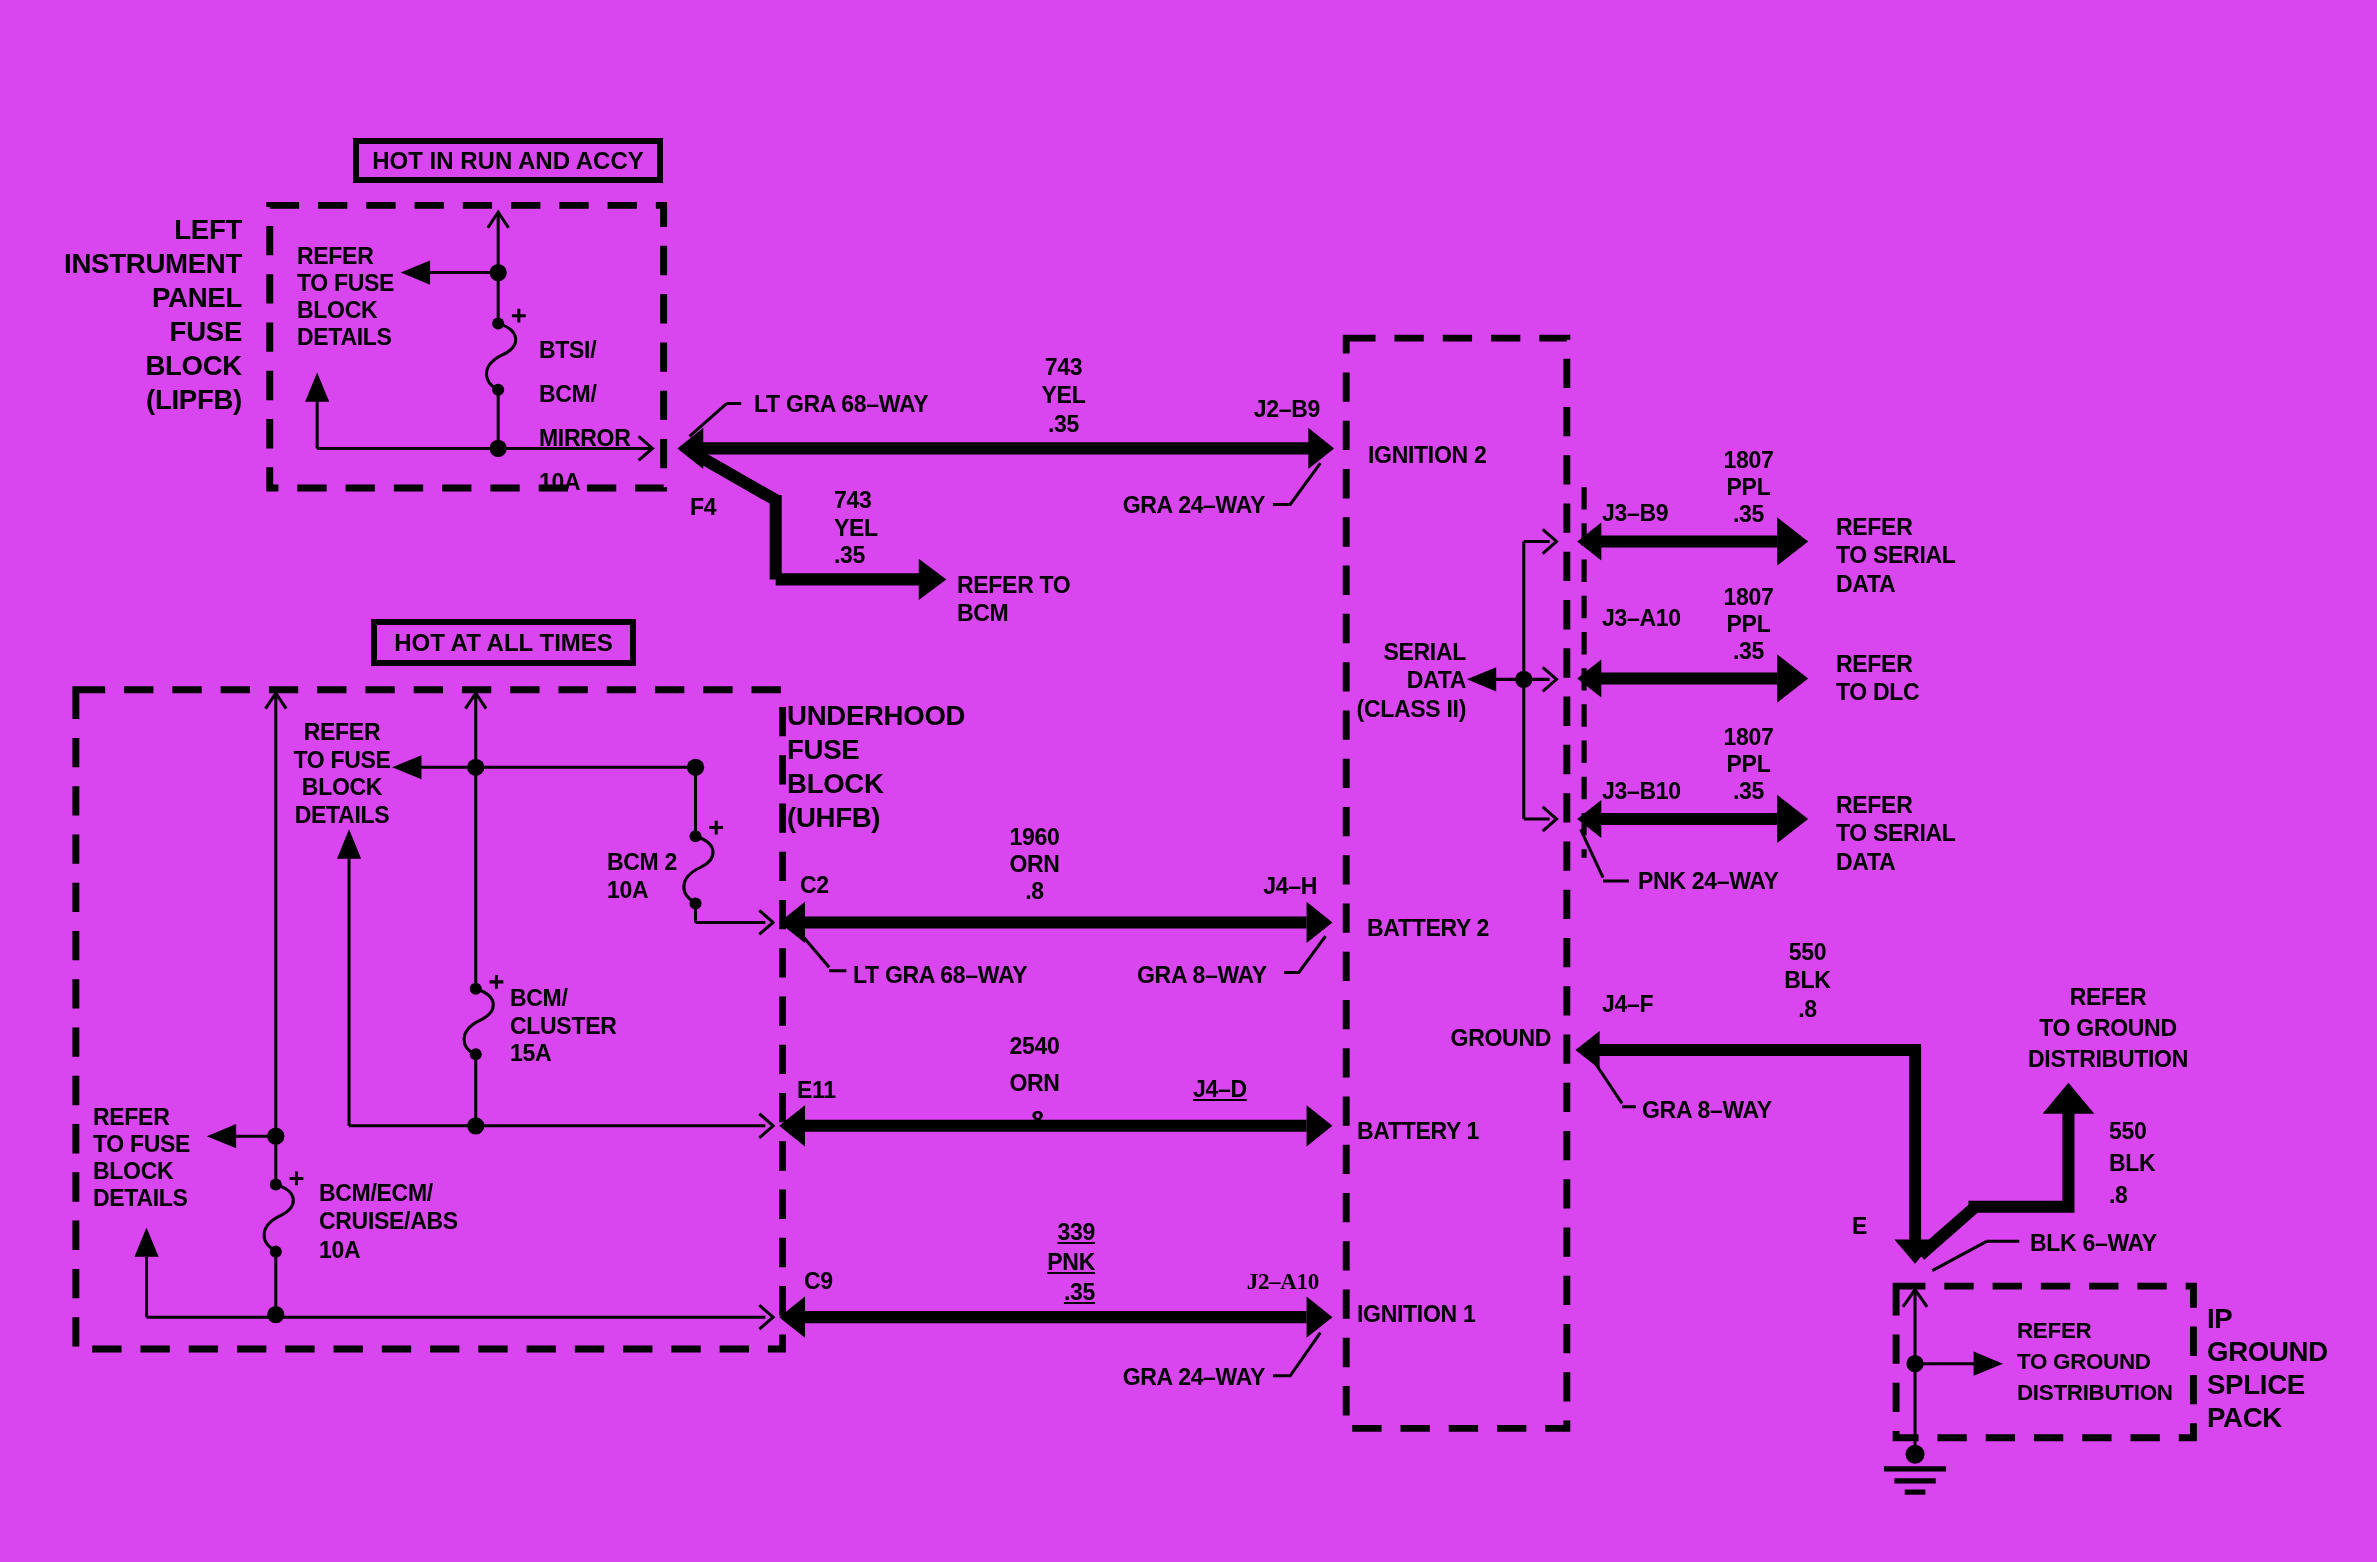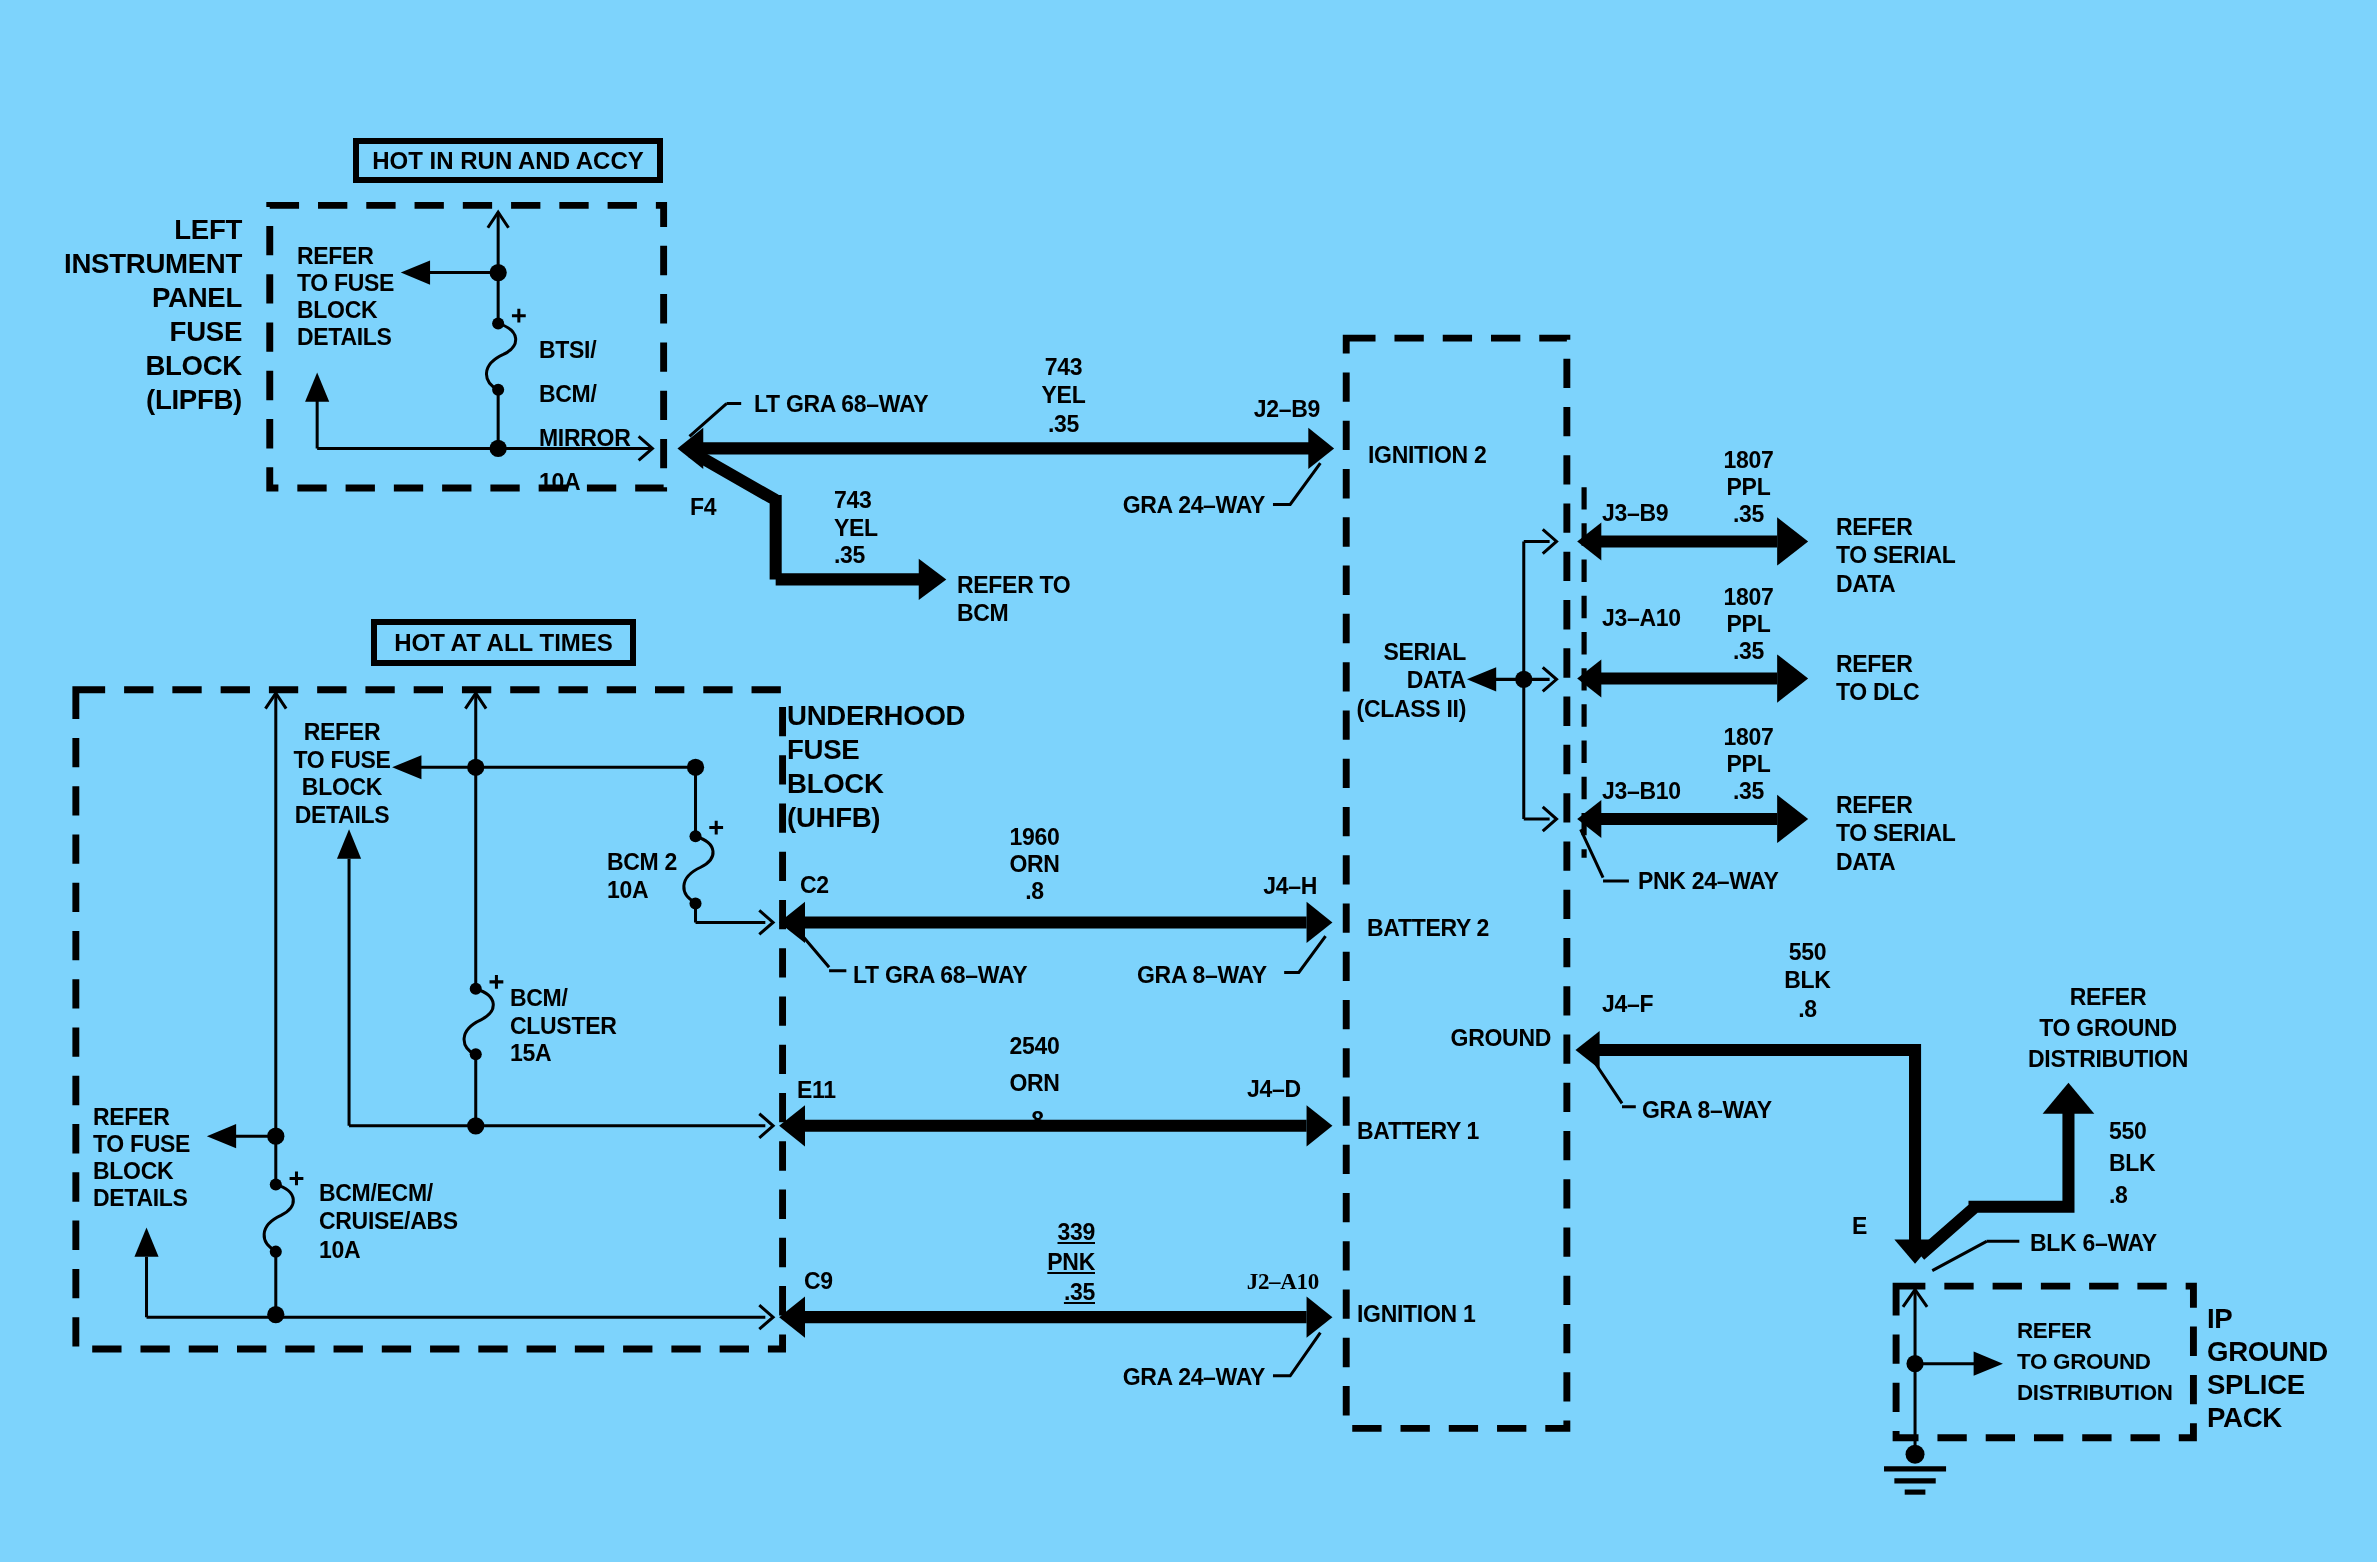--- a/index.html
+++ b/index.html
@@ -1,16 +1,16 @@
 <!DOCTYPE html>
 <html style="font-size:13.8px"><head>
 <meta charset="utf-8">
 <style>
   html,body{margin:0;padding:0;background:#ffffff;}
-  #canvas{position:relative;width:2377px;height:1563px;background:#7dd3fc;
+  #canvas{position:relative;width:2377px;height:1563px;background:#d946ef;
           font-family:"Liberation Sans","DejaVu Sans",sans-serif;color:#000;overflow:hidden;}
   #wiring{position:absolute;left:0;top:0;}
   .lb{position:absolute;white-space:pre-line;font-weight:700;font-size:23px;line-height:28.4px;letter-spacing:-0.3px;}
   .t32{font-size:27.6px;line-height:34px;}
   .banner{position:absolute;border:6px solid #000;display:flex;align-items:center;justify-content:center;
           font-weight:700;font-size:24px;white-space:nowrap;box-sizing:border-box;}
 </style>
 </head>
 <body>
 
@@ -298,21 +298,21 @@
 ORN
 .8</div>
 <div class="lb" style="left:1231px;top:872px;width:86px;text-align:right;">J4–H</div>
 <div class="lb" style="left:853px;top:961px;">LT GRA 68–WAY</div>
 <div class="lb" style="left:1137px;top:961px;">GRA 8–WAY</div>
 
 <div class="lb" style="left:797px;top:1076px;">E11</div>
 <div class="lb" style="left:974px;top:1028px;width:121px;text-align:center;line-height:37px;">2540
 ORN
 .8</div>
-<div class="lb" style="left:1231px;top:1075px;width:86px;text-align:center;">J4–D</div>
+<div class="lb" style="left:1193px;top:1075px;width:86px;text-align:left;text-decoration:underline;">J4–D</div>
 
 <div class="lb" style="left:804px;top:1267px;">C9</div>
 <div class="lb" style="left:974px;top:1217px;width:121px;text-align:right;line-height:30px;text-decoration:underline;">339
 PNK
 .35</div>
 <div class="lb" style="left:1233px;top:1268px;width:86px;text-align:right;font-family:Liberation Serif, serif;">J2–A10</div>
 <div class="lb" style="left:1101px;top:1363px;width:164px;text-align:right;">GRA 24–WAY</div>
 
 </div>
 

